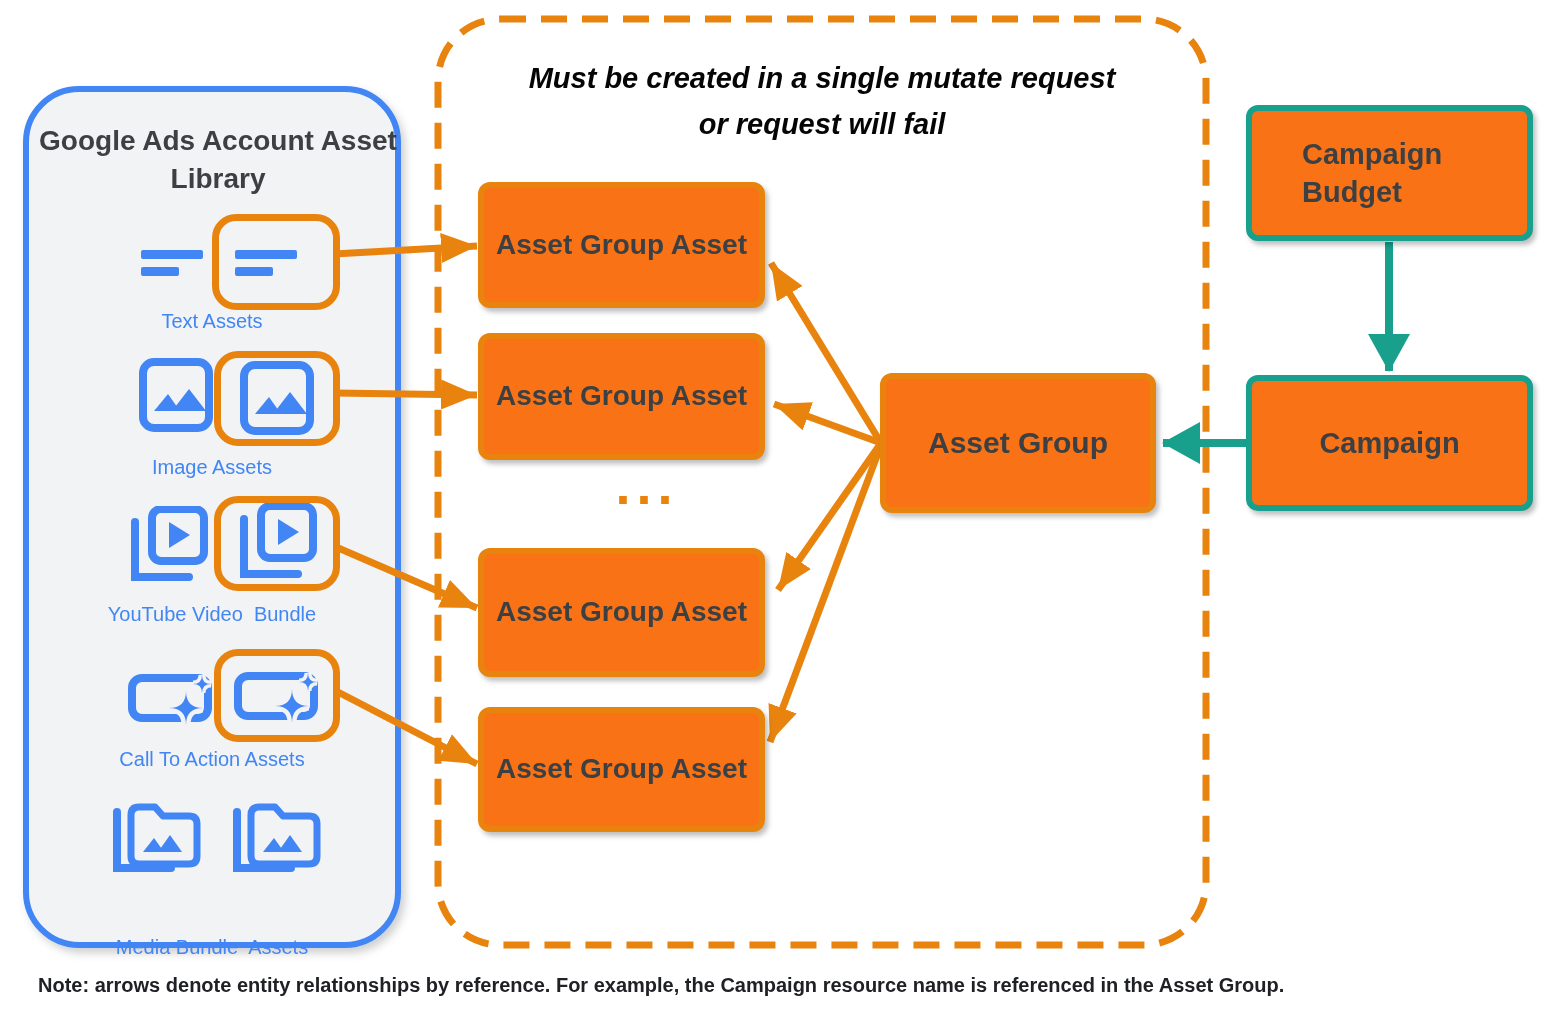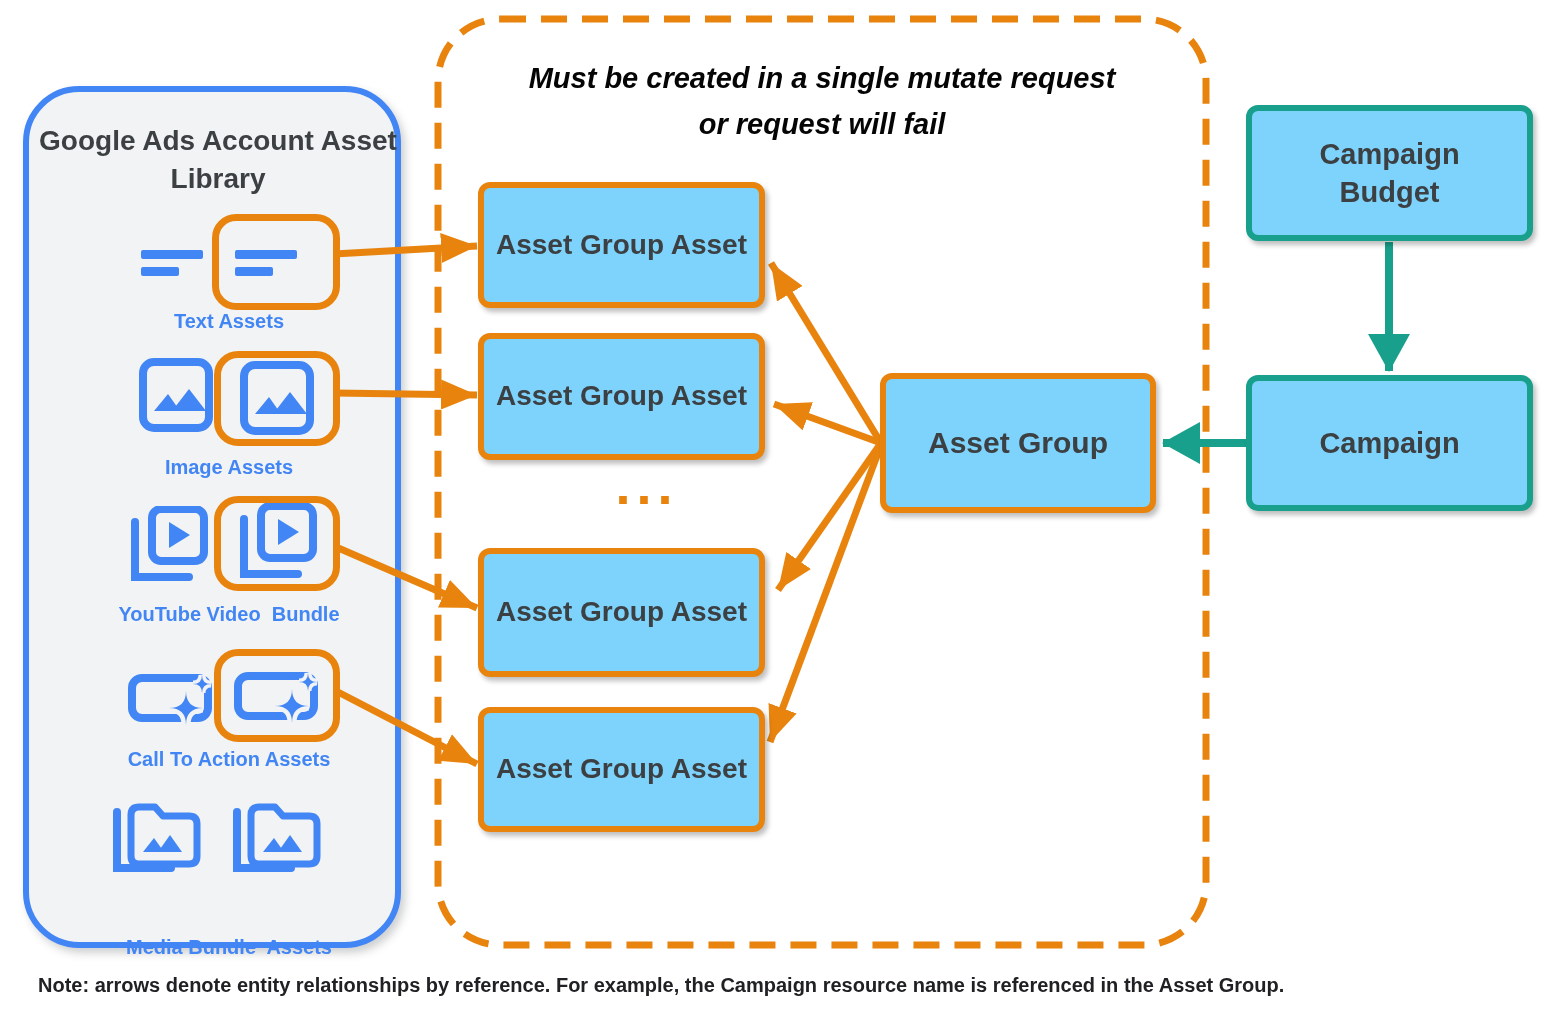--- a/index.html
+++ b/index.html
@@ -5,28 +5,28 @@
   html,body{margin:0;padding:0;background:#ffffff;}
   #canvas{position:relative;width:1552px;height:1017px;background:#ffffff;overflow:hidden;
           font-family:"Liberation Sans", sans-serif;}
   .abs{position:absolute;}
   
   #library-panel{left:23px;top:86px;width:378px;height:862px;background:#F1F3F4;
     border:6px solid #4285F4;border-radius:56px;box-sizing:border-box;z-index:1;
     box-shadow:4px 5px 8px rgba(60,64,67,.25);}
   .lib-title{left:6px;top:30px;width:366px;text-align:center;font-weight:bold;font-size:28px;
     line-height:38px;color:#3C4043;}
-  .lib-label{left:0;width:366px;text-align:center;color:#4285F4;font-weight:bold;font-size:20px;
-    white-space:pre;padding-left:17px;}
+  .lib-label{left:0;width:366px;text-align:center;color:#4285F4;font-weight:normal;font-size:20px;
+    white-space:pre;}
   .hl-ring{border:7px solid #E8840E;border-radius:24px;box-sizing:border-box;}
   .icon{display:block;}
   
   #arrow-layer{left:0;top:0;z-index:2;pointer-events:none;}
   
-  .box{background:#7dd3fc;display:flex;align-items:center;justify-content:center;text-align:center;
+  .box{background:#f97316;display:flex;align-items:center;justify-content:center;text-align:left;
     font-weight:bold;color:#3C4043;box-sizing:border-box;z-index:3;
     box-shadow:3px 4px 5px rgba(0,0,0,.25);}
   .orange-box{border:6px solid #E8840E;border-radius:12px;font-size:28px;line-height:1.32;}
   .teal-box{border:6px solid #18A08C;border-radius:12px;font-size:29px;line-height:1.32;}
   .mutate-title{left:438px;top:55px;width:768px;text-align:center;font-weight:bold;font-style:italic;
     font-size:29px;line-height:46px;color:#050505;z-index:3;}
   .ellipsis{left:577px;top:458px;width:140px;text-align:center;color:#E8840E;font-weight:bold;
     font-size:54px;letter-spacing:6px;z-index:3;line-height:1;}
   .footnote{left:438px;top:876px;width:768px;text-align:center;font-weight:bold;font-size:20px;
     color:#111111;z-index:3;}

